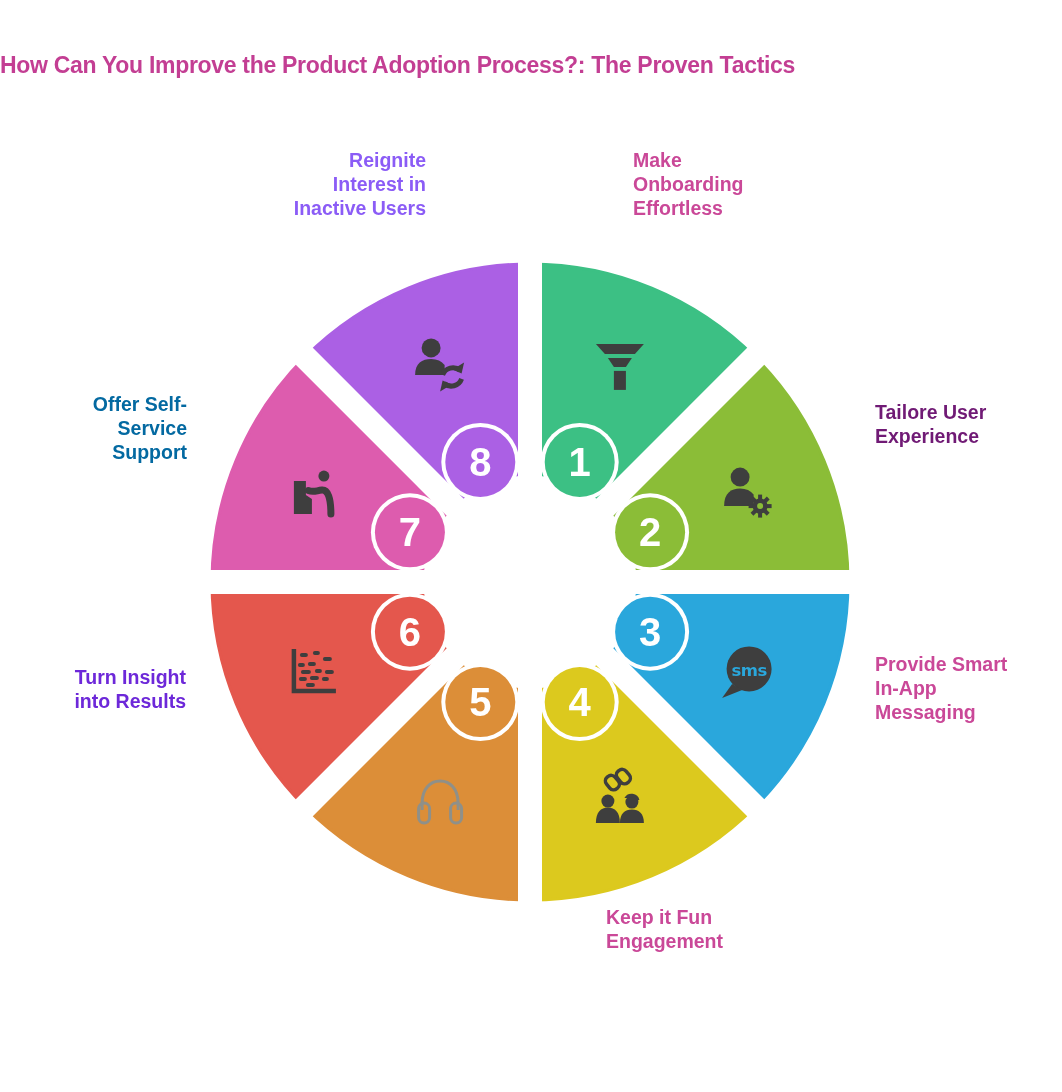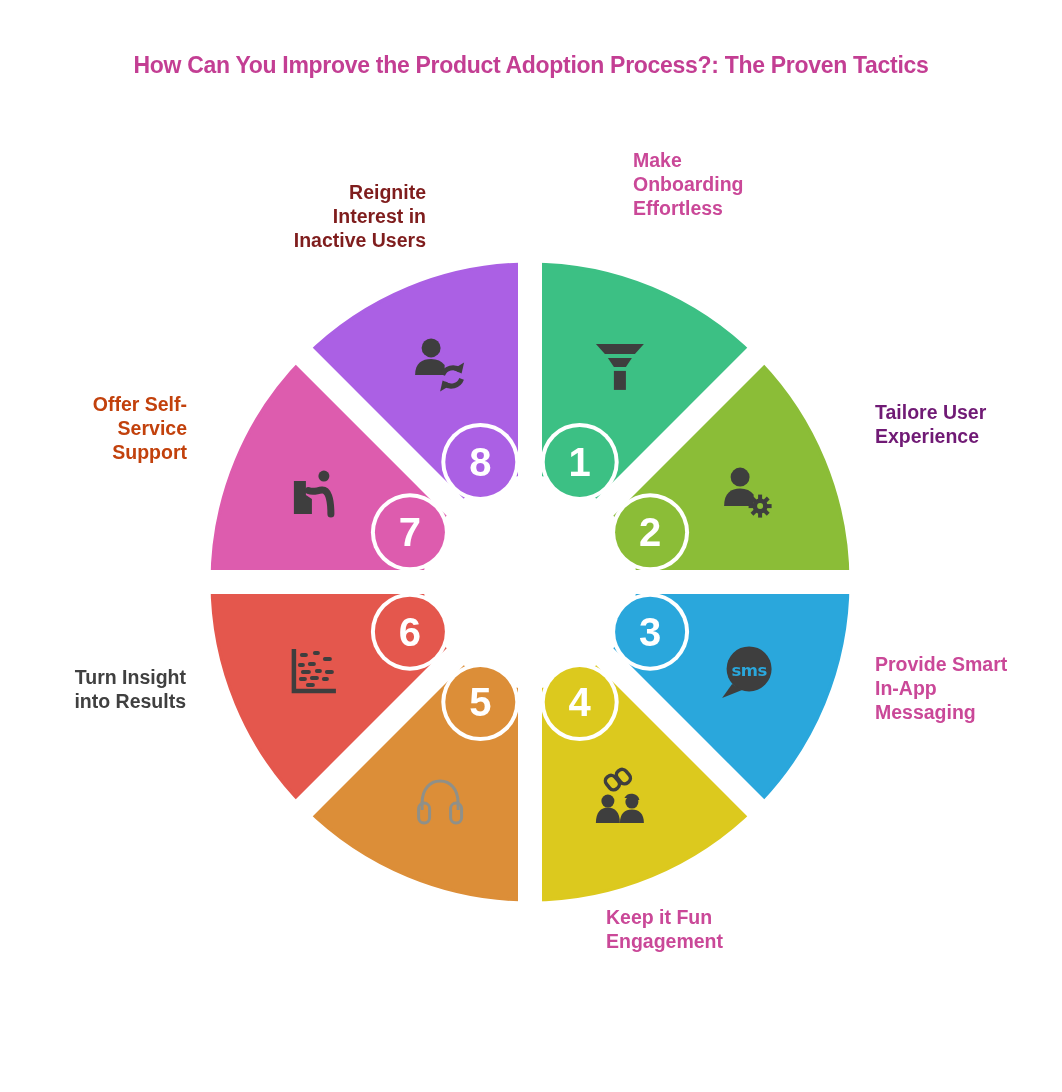--- a/index.html
+++ b/index.html
@@ -1,18 +1,18 @@
 <!DOCTYPE html>
 <html><head>
 <meta charset="utf-8">
 <style>
   html,body{margin:0;padding:0;background:#fff;}
   #stage{position:relative;width:1062px;height:1092px;background:#fff;overflow:hidden;
          font-family:"Liberation Sans","DejaVu Sans",sans-serif;}
-  #page-title{position:absolute;left:0;right:0;top:52px;text-align:center;
+  #page-title{position:absolute;left:0;right:0;top:52px;text-align:left;
     font-size:23px;font-weight:700;letter-spacing:-0.3px;color:#c33e93;}
   .callout{position:absolute;font-size:19.5px;font-weight:700;line-height:24px;
     color:#ca4898;white-space:pre-line;}
   .c-reignite{right:636px;top:148px;text-align:right;}
   .c-make{left:633px;top:148px;text-align:left;}
   .c-tailore{left:875px;top:400px;text-align:left;}
   .c-offer{right:875px;top:392px;text-align:right;}
   .c-smart{left:875px;top:652px;text-align:left;}
   .c-insight{right:876px;top:665px;text-align:right;}
   .c-keep{left:606px;top:905px;text-align:left;}
@@ -24,35 +24,35 @@
   .ic-stroke{fill:none;stroke:#3e3e3e;stroke-width:3.5;}
   .hp{fill:none;stroke:#8f9089;stroke-width:3;}
 </style>
 </head>
 <body>
 
 <div id="stage">
 
   <div id="page-title" style="color: rgb(195, 62, 147);">How Can You Improve the Product Adoption Process?: The Proven Tactics</div>
 
-  <div class="callout c-reignite" style="color: #7f1d1d; margin-top: 32px;">Reignite
+  <div class="callout c-reignite" style="color: #8b5cf6;">Reignite
 Interest in
 Inactive Users</div>
   <div class="callout c-make" style="color: rgb(202, 72, 152);">Make
 Onboarding
 Effortless</div>
   <div class="callout c-tailore" style="color: #701a75;">Tailore User
 Experience</div>
-  <div class="callout c-offer" style="color: #c2410c;">Offer Self-
+  <div class="callout c-offer" style="color: #0369a1;">Offer Self-
 Service
 Support</div>
   <div class="callout c-smart" style="color: rgb(202, 72, 152);">Provide Smart
 In-App
 Messaging</div>
-  <div class="callout c-insight" style="color: #404040;">Turn Insight
+  <div class="callout c-insight" style="color: #6d28d9;">Turn Insight
 into Results</div>
   <div class="callout c-keep" style="color: rgb(202, 72, 152);">Keep it Fun
 Engagement</div>
 
   <svg id="wheel" width="1062" height="1092" viewBox="0 0 1062 1092">
     <defs>
       <symbol id="sym-funnel-icon" viewBox="0 0 64 64">
         <path class="ic" d="M8 11 L56 11 L47 21 L17 21 Z"></path>
         <path class="ic" d="M20 25 L44 25 L38 34 L26 34 Z"></path>
         <rect class="ic" x="26" y="38" width="12" height="19"></rect>

